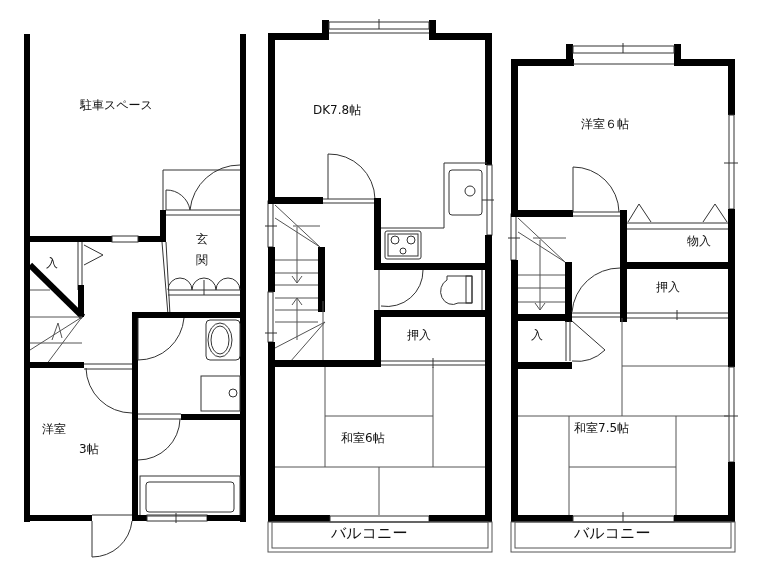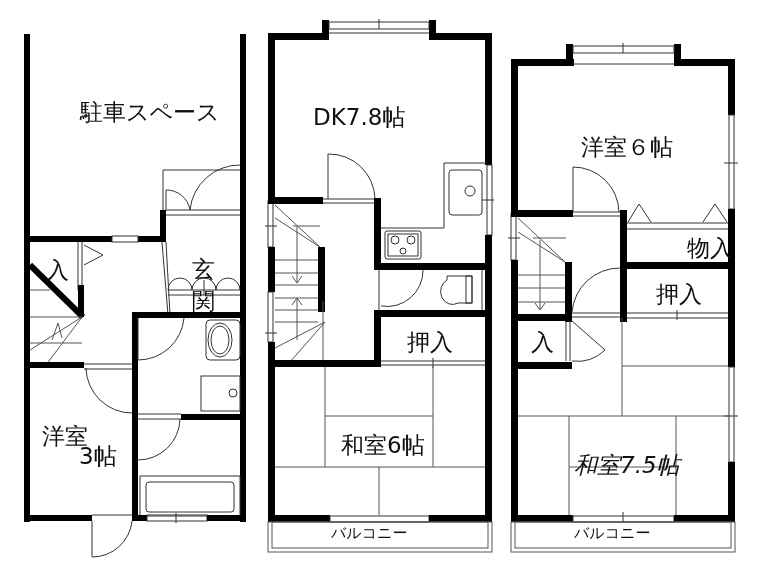--- a/index.html
+++ b/index.html
@@ -1,18 +1,18 @@
 <!DOCTYPE html>
 <html><head>
 <meta charset="utf-8">
 <style>
   html,body{margin:0;padding:0;background:#ffffff;}
   body{width:780px;height:588px;position:relative;overflow:hidden;font-family:"DejaVu Sans","Liberation Sans",sans-serif;}
   svg{position:absolute;left:0;top:0;}
-  .lbl{position:absolute;color:#111;font-size:23px;line-height:1.15;text-align:center;white-space:nowrap;}
+  .lbl{position:absolute;color:#111;font-size:12px;line-height:1.15;text-align:center;white-space:nowrap;}
   .wall{fill:#000;}
   .thin{stroke:#333;stroke-width:1;fill:none;}
   .thin2{stroke:#555;stroke-width:1;fill:none;}
 </style>
 </head>
 <body>
 
 <svg width="780" height="588" viewBox="0 0 780 588">
 
   <g>
@@ -249,28 +249,28 @@
     <rect class="thin" x="573" y="516" width="101" height="6"></rect>
     <line class="thin" x1="623" y1="512" x2="623" y2="522"></line>
     <rect class="wall" x="674" y="515" width="61" height="7"></rect>
 
     <rect class="thin2" x="511" y="522" width="224" height="30"></rect>
     <rect class="thin2" x="515" y="522" width="216" height="26"></rect>
   </g>
 </svg>
 
 <div class="lbl" style="left:80px;top:99px;">駐車スペース</div>
-<div class="lbl" style="left:192px;top:229px;width:20px;white-space:normal;line-height:32px;margin-top:24px;">玄関</div>
+<div class="lbl" style="left:192px;top:229px;width:20px;white-space:normal;line-height:21px;">玄関</div>
 <div class="lbl" style="left:46px;top:257px;">入</div>
 <div class="lbl" style="left:42px;top:423px;">洋室</div>
 <div class="lbl" style="left:79px;top:443px;">3帖</div>
 
 <div class="lbl" style="left:313px;top:104px;">DK7.8帖</div>
 <div class="lbl" style="left:407px;top:329px;">押入</div>
 <div class="lbl" style="left:341px;top:432px;">和室6帖</div>
 <div class="lbl" style="left:331px;top:525px;font-size:15px;">バルコニー</div>
 
-<div class="lbl" style="left:581px;top:118px;margin-top:16px;">洋室６帖</div>
+<div class="lbl" style="left:581px;top:118px;">洋室６帖</div>
 <div class="lbl" style="left:656px;top:235px;margin-left:31px;">物入</div>
 <div class="lbl" style="left:656px;top:281px;">押入</div>
 <div class="lbl" style="left:531px;top:329px;">入</div>
-<div class="lbl" style="left:574px;top:452px;font-style:italic;">和室7.5帖</div>
+<div class="lbl" style="left:574px;top:422px;">和室7.5帖</div>
 <div class="lbl" style="left:574px;top:525px;font-size:15px;">バルコニー</div>
 
 </body></html>

